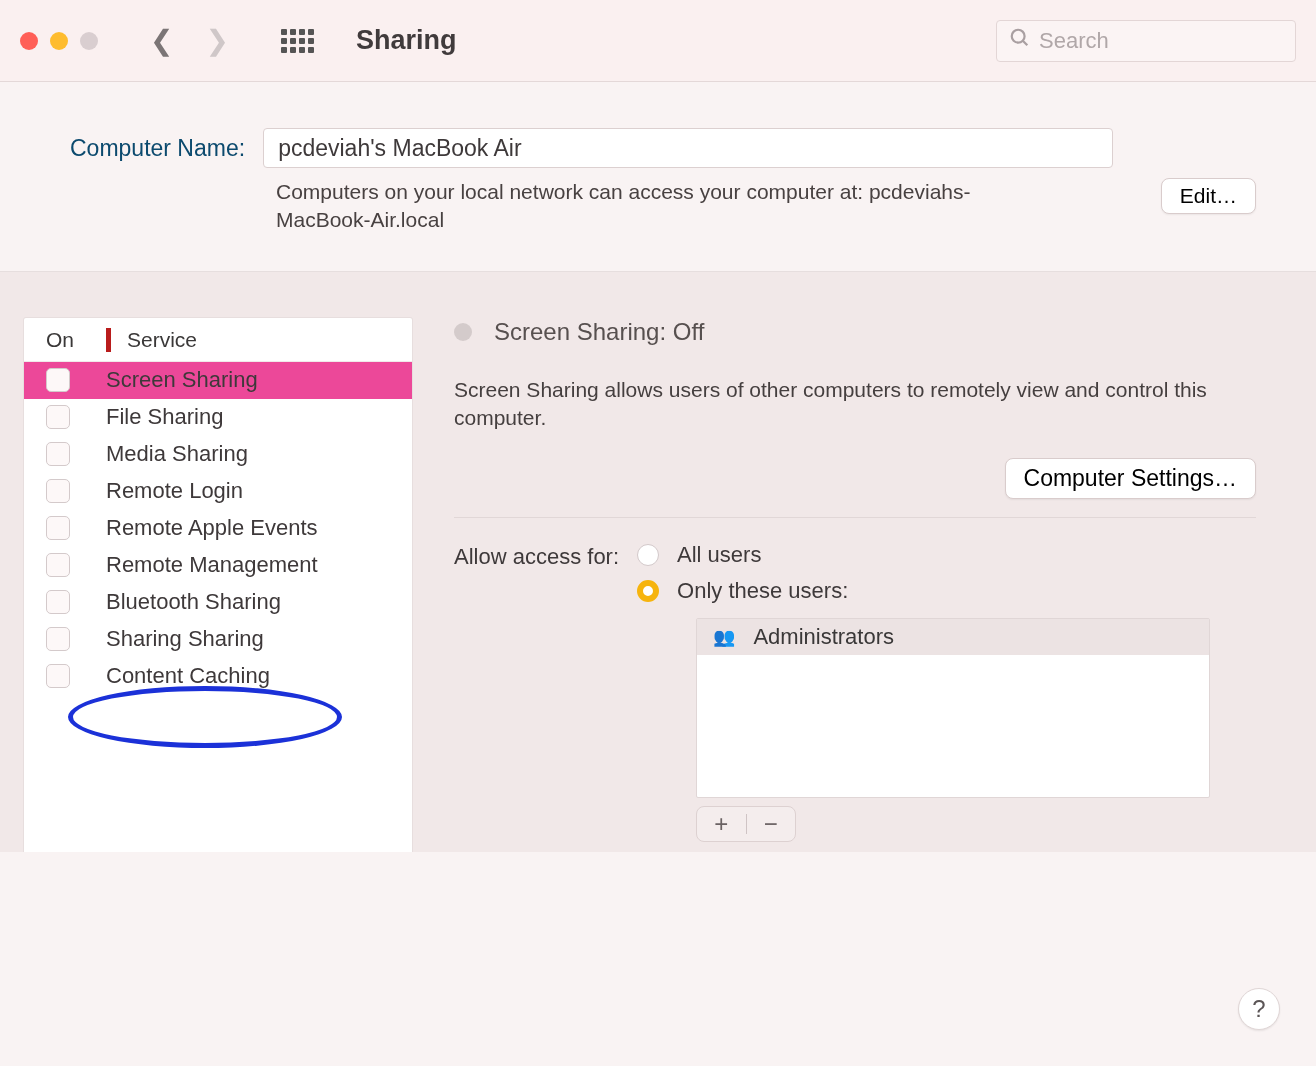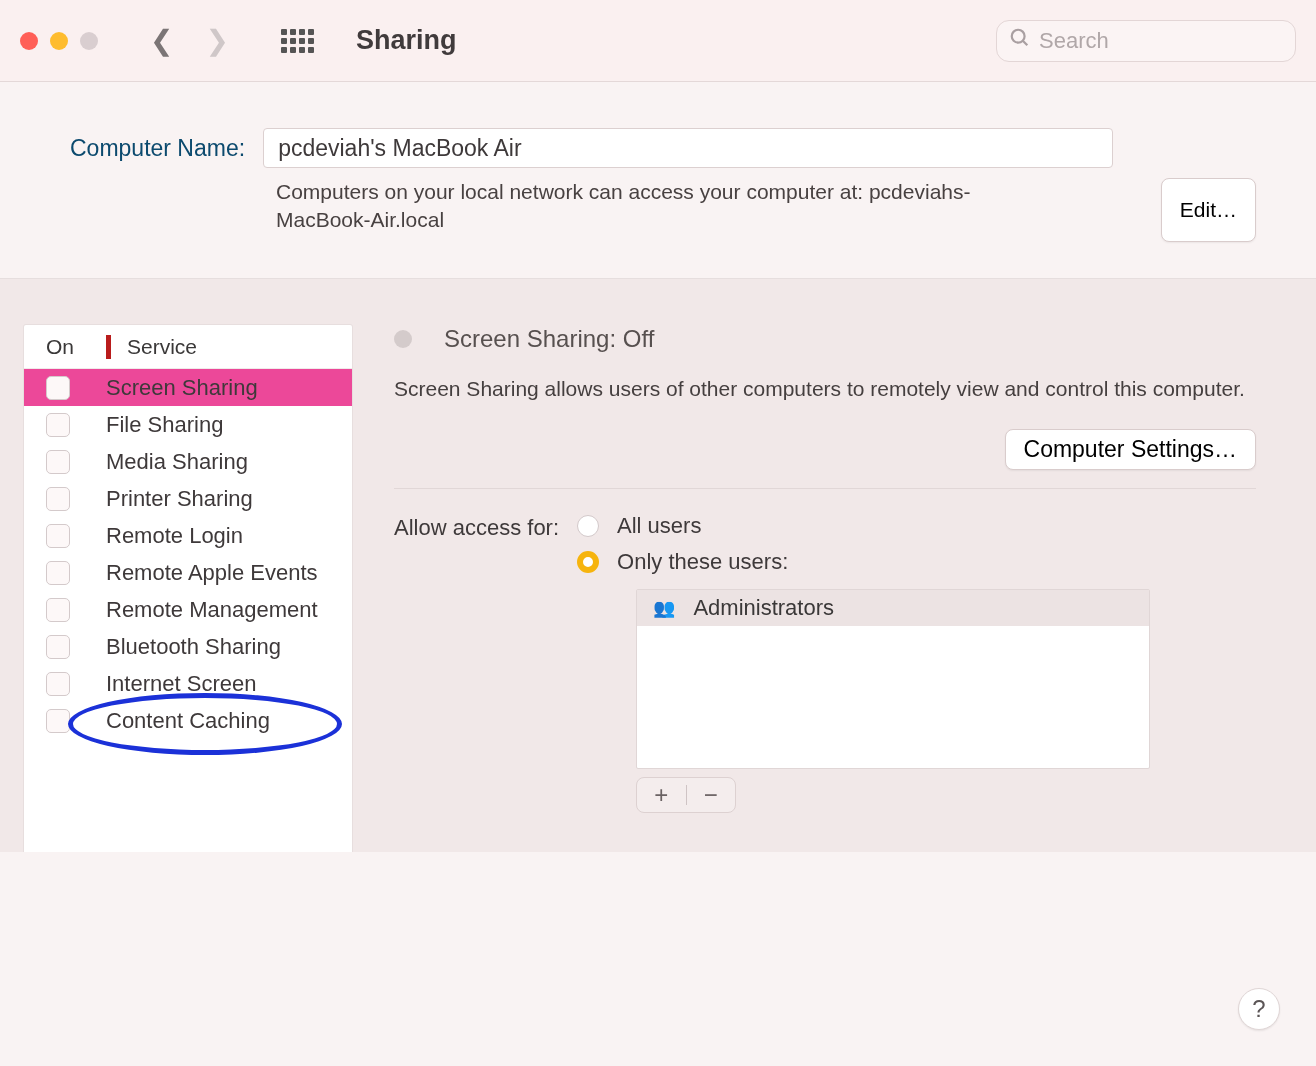--- a/index.html
+++ b/index.html
@@ -27,50 +27,50 @@
 .tl.green { background: #d9ced0; }
 .nav-arrows { display:flex; gap:32px; margin-right:30px; }
 .arrow { font-size: 28px; color: #7b7576; cursor:pointer; }
 .arrow.dim { color:#cfc7c8; }
 .grid-icon { margin: 0 30px 0 10px; display:grid; grid-template-columns:repeat(4,6px); grid-template-rows:repeat(3,6px); gap:3px; }
 .grid-icon span { width:6px; height:6px; background:#555; border-radius:1px; }
 .title { font-size: 27px; font-weight:600; color:#403b3c; }
 .spacer { flex:1; }
 .search-box {
   display:flex; align-items:center; width:300px; height:42px;
-  border:1px solid #e3d6d6; border-radius:13px; background:#fbf4f4;
+  border:1px solid #e3d6d6; border-radius:4px; background:#fbf4f4;
   padding:4px 12px; gap:8px;
 }
 .search-box .mag { color:#aaa0a2; font-size:20px; }
 .search-box .ph { color:#b0a7a8; font-size:22px; }
 .upper {
   padding: 46px 60px 36px 70px;
   background: #f9f3f3;
 }
 .field-row { display:flex; align-items:center; gap:18px; margin-bottom:10px; }
 .field-label { font-size:23px; color:#0c4a6e; }
 .text-input {
   flex:1; height:40px; border:1px solid #dcd0d0; border-radius:4px;
   background:#fff; padding:0 14px; font-size:23px; color:#3e393a;
   max-width: 850px;
 }
 .desc-row { display:flex; padding-left:206px; gap:20px; align-items:flex-start; }
 .desc-text { font-size:21px; color:#484141; line-height:1.35; max-width:720px; }
 .edit-btn {
-  margin-left:auto; padding:19px 18px; font-size:21px;
+  margin-left:auto; padding:5px 18px; font-size:21px;
   border:1px solid #d9cccc; border-radius:8px; background:#fff;
   box-shadow:0 1px 2px rgba(0,0,0,.06); cursor:pointer;
   white-space:nowrap;
 }
 .lower {
   display:flex; padding:46px 0 0 24px; gap:40px; background:#f1e8e8; height:590px;
   border-top:1px solid #e6dede;
 }
 .services-list {
-  width:328px; background:#fff; border-radius:2px;
+  width:388px; background:#fff; border-radius:2px;
   box-shadow: 0 0 0 1px rgba(0,0,0,.04);
   position:relative;
 }
 .list-header {
   display:flex; padding:10px 12px 9px 22px; font-size:21px;
   border-bottom:1px solid #f0eaea;
 }
 .col-on { width:60px; }
 .col-svc { padding-left:16px; border-left:5px solid #b91c1c; }
 .svc-row {
@@ -80,21 +80,21 @@
 .svc-row.selected { background:#ec4899; }
 .chk {
   width:24px; height:24px; border:1.5px solid #d4cacb; border-radius:5px;
   background:#fdf8f8; margin-right:36px;
 }
 .annot-ellipse {
   position:absolute; left:44px; top:368px; width:274px; height:62px;
   border:5px solid #1b31d8; border-radius:50%; pointer-events:none;
 }
 .right-pane { flex:1; padding-right:60px; padding-left:2px; }
-.status-row { display:flex; align-items:center; gap:32px; margin-bottom:22px; }
+.status-row { display:flex; align-items:center; gap:22px; margin-bottom:30px; }
 .status-dot { width:18px; height:18px; border-radius:50%; background:#d4cbcb; }
 .status-title { font-size:24px; font-weight:500; color:#57504f; }
 .status-desc { font-size:21px; color:#453f3f; line-height:1.35; margin-bottom:26px; }
 .cs-row { display:flex; justify-content:flex-end; margin-bottom:18px; }
 .cs-btn {
   padding:6px 18px; font-size:23px; border:1px solid #d9cccc; border-radius:8px;
   background:#fff; box-shadow:0 1px 2px rgba(0,0,0,.06); cursor:pointer;
 }
 .hr { border:none; border-top:1px solid #e1d7d7; margin-bottom:24px; }
 .access { display:flex; gap:14px; }
@@ -195,41 +195,37 @@
     <div class="svc-row">
       <span class="chk"></span>
       <span>File Sharing</span>
     </div>
     <div class="svc-row">
       <span class="chk"></span>
       <span>Media Sharing</span>
     </div>
     <div class="svc-row">
       <span class="chk"></span>
-      <span>Printer Sharing</span>
-    </div>
-    <div class="svc-row">
-      <span class="chk"></span>
       <span>Remote Login</span>
     </div>
     <div class="svc-row">
       <span class="chk"></span>
       <span>Remote Apple Events</span>
     </div>
     <div class="svc-row">
       <span class="chk"></span>
       <span>Remote Management</span>
     </div>
     <div class="svc-row">
       <span class="chk"></span>
       <span>Bluetooth Sharing</span>
     </div>
     <div class="svc-row">
       <span class="chk"></span>
-      <span>Internet Screen</span>
+      <span>Sharing Sharing</span>
     </div>
     <div class="svc-row">
       <span class="chk"></span>
       <span>Content Caching</span>
     </div>
     <div class="annot-ellipse"></div>
   </div>
 
   <div class="right-pane">
     <div class="status-row">

